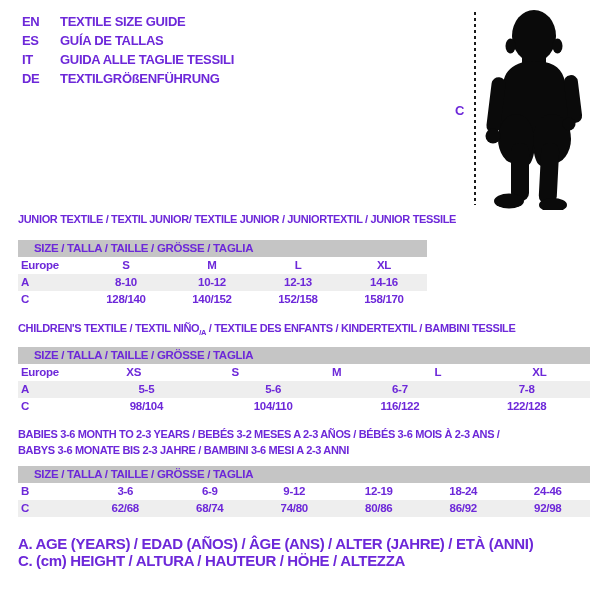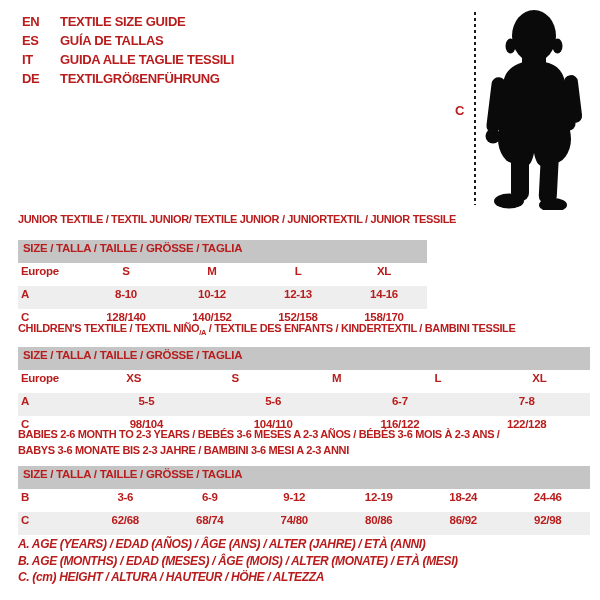--- a/index.html
+++ b/index.html
@@ -1,42 +1,42 @@
 <!DOCTYPE html>
 <html><head>
 <meta charset="utf-8">
 <style>
   html,body{margin:0;padding:0;background:#fff;}
   .page{
     position:relative;width:600px;height:600px;background:#ffffff;overflow:hidden;
-    font-family:"Liberation Sans",sans-serif;color:#b91c1c;font-weight:700;
+    font-family:"Liberation Sans",sans-serif;color:#6d28d9;font-weight:700;
   }
   
   .lang-block{position:absolute;left:22px;top:12px;font-size:13px;line-height:19px;letter-spacing:-0.3px;}
   .lang-row{display:flex;}
   .lang-code{width:38px;}
   
   .dash-line{position:absolute;left:474px;top:12px;width:2px;height:193px;
     background:repeating-linear-gradient(to bottom,#1a1a1a 0 3px,transparent 3px 6px);}
   .c-label{position:absolute;left:455px;top:103px;font-size:13px;}
   .baby-svg{position:absolute;left:480px;top:5px;}
   
   .sec-title{position:absolute;left:18px;font-size:11px;letter-spacing:-0.35px;white-space:nowrap;line-height:16px;}
   .sub{font-size:7.5px;vertical-align:sub;}
   
   .tbl{position:absolute;left:18px;font-size:11.5px;letter-spacing:-0.3px;}
-  .tbl-head{height:23px;line-height:17px;background:#c5c5c5;padding-left:5px;}
-  .tbl-row{display:flex;height:23px;line-height:17px;}
+  .tbl-head{height:17px;line-height:17px;background:#c5c5c5;padding-left:16px;}
+  .tbl-row{display:flex;height:17px;line-height:17px;}
   .tbl-row.shaded{background:#eeeeee;}
   .cell{flex:1;text-align:center;}
   .cell.label{flex:0 0 62px;text-align:left;padding-left:3px;}
   .w1{width:409px;}
   .w2{width:572px;}
   
-  .legend{position:absolute;left:18px;top:536px;font-size:12px;line-height:16.5px;letter-spacing:-0.35px;font-style:italic;}
+  .legend{position:absolute;left:18px;top:536px;font-size:15px;line-height:16.5px;letter-spacing:-0.35px;}
 </style>
 </head>
 <body>
 
 <div class="page">
 
   <div class="lang-block">
     <div class="lang-row">
       <span class="lang-code">EN</span>
       <span class="lang-label">TEXTILE SIZE GUIDE</span>
@@ -132,21 +132,21 @@
     <div class="tbl-row">
       <span class="cell label">C</span>
       <span class="cell">98/104</span>
       <span class="cell">104/110</span>
       <span class="cell">116/122</span>
       <span class="cell">122/128</span>
     </div>
   </div>
 
   <div class="sec-title" style="top:426px">
-    <div>BABIES 2-6 MONTH TO 2-3 YEARS / BEBÉS 3-6 MESES A 2-3 AÑOS / BÉBÉS 3-6 MOIS À 2-3 ANS /</div>
+    <div>BABIES 3-6 MONTH TO 2-3 YEARS / BEBÉS 3-2 MESES A 2-3 AÑOS / BÉBÉS 3-6 MOIS À 2-3 ANS /</div>
     <div>BABYS 3-6 MONATE BIS 2-3 JAHRE / BAMBINI 3-6 MESI A 2-3 ANNI</div>
   </div>
   <div class="tbl w2" style="top:466px">
     <div class="tbl-head">SIZE / TALLA / TAILLE / GRÖSSE / TAGLIA</div>
     <div class="tbl-row">
       <span class="cell label">B</span>
       <span class="cell">3-6</span>
       <span class="cell">6-9</span>
       <span class="cell">9-12</span>
       <span class="cell">12-19</span>
@@ -159,17 +159,16 @@
       <span class="cell">68/74</span>
       <span class="cell">74/80</span>
       <span class="cell">80/86</span>
       <span class="cell">86/92</span>
       <span class="cell">92/98</span>
     </div>
   </div>
 
   <div class="legend">
     <div>A. AGE (YEARS) / EDAD (AÑOS) / ÂGE (ANS) / ALTER (JAHRE) / ETÀ (ANNI)</div>
-    <div>B. AGE (MONTHS) / EDAD (MESES) / ÂGE (MOIS) / ALTER (MONATE) / ETÀ (MESI)</div>
     <div>C. (cm) HEIGHT / ALTURA / HAUTEUR / HÖHE / ALTEZZA</div>
   </div>
 
 </div>
 
 </body></html>

